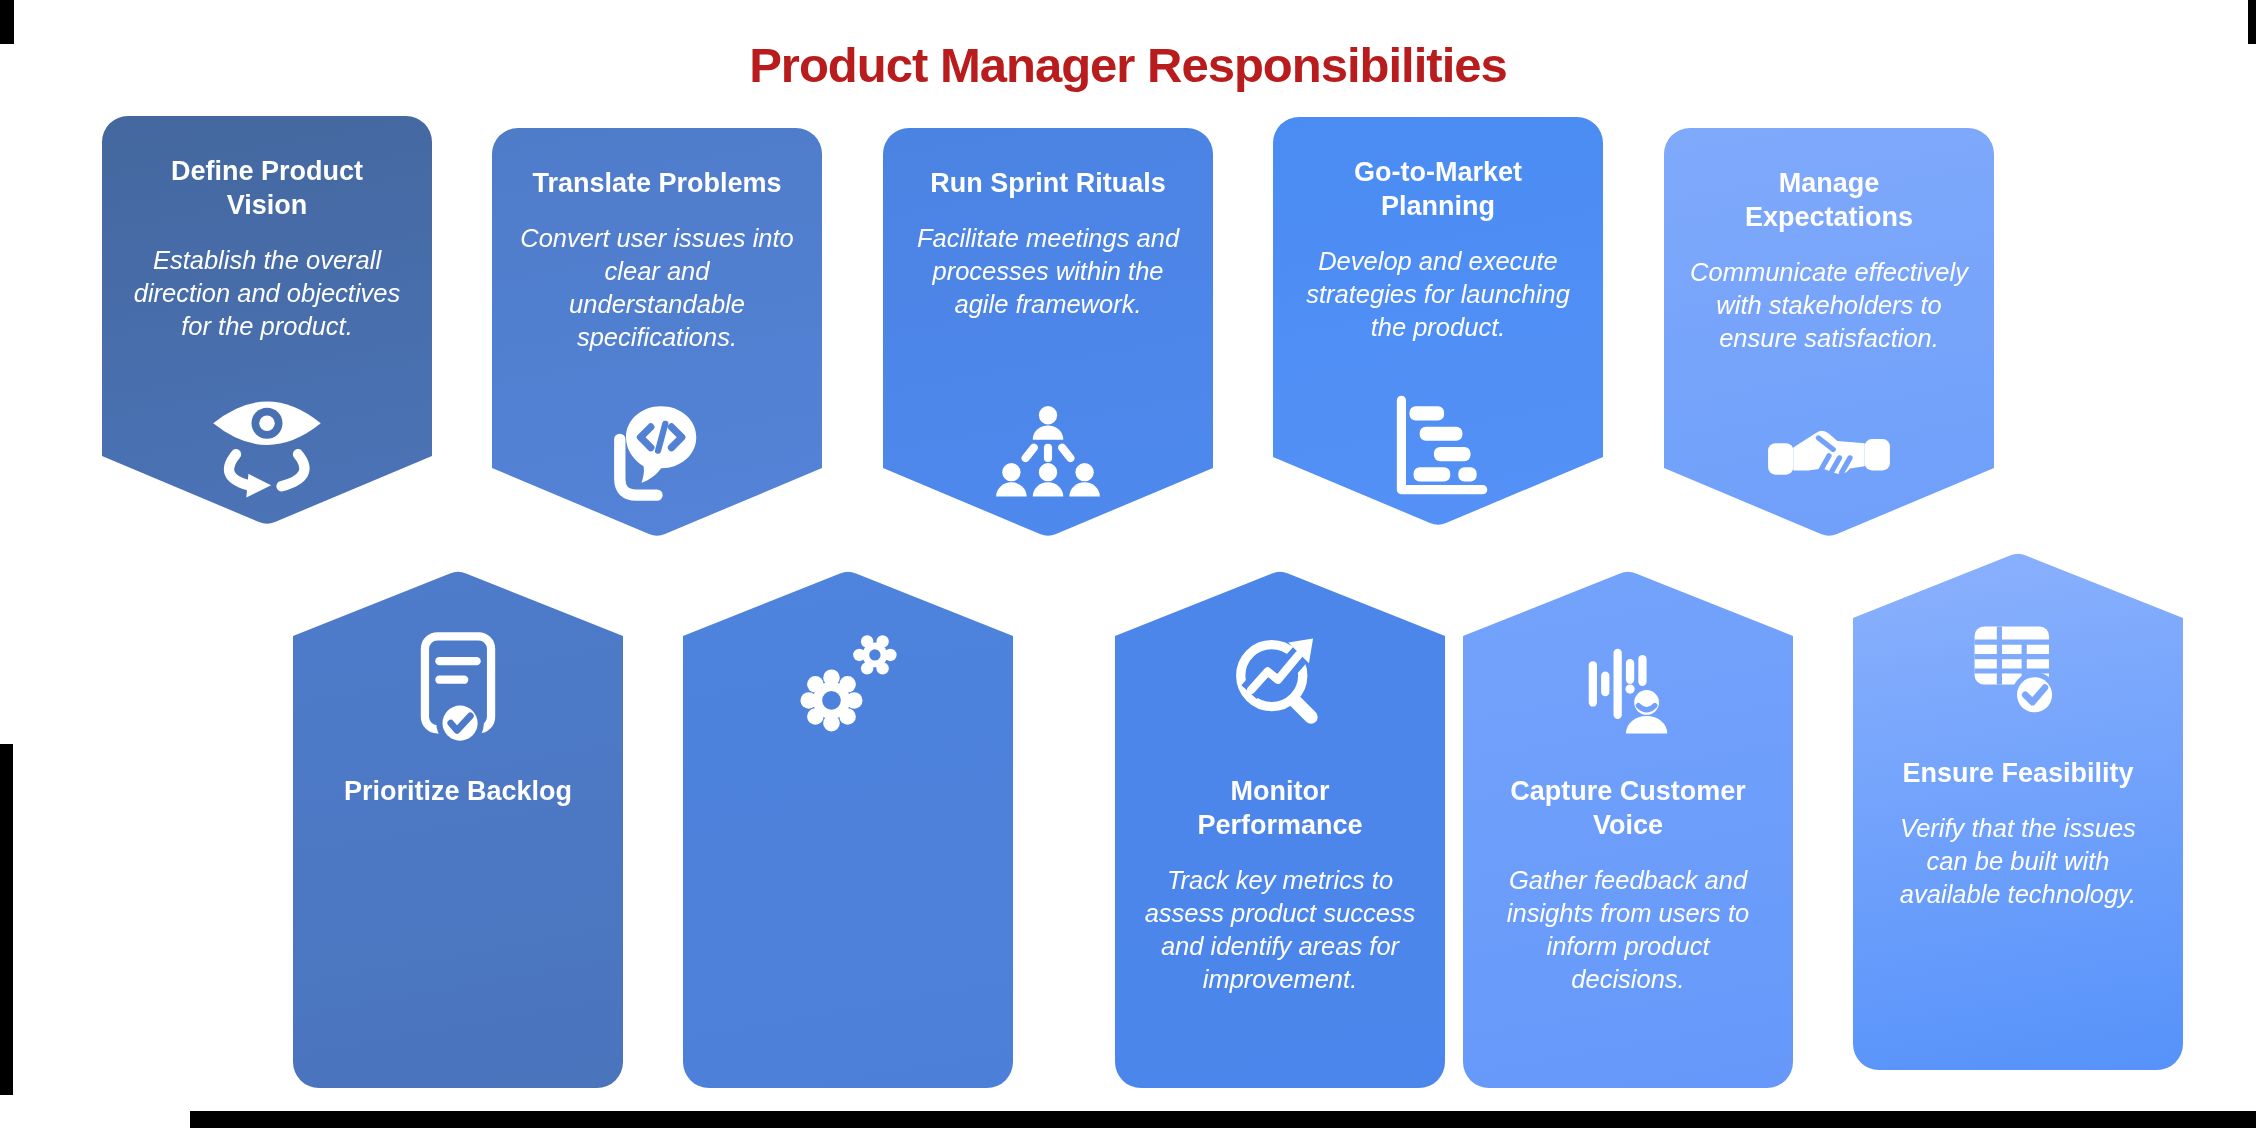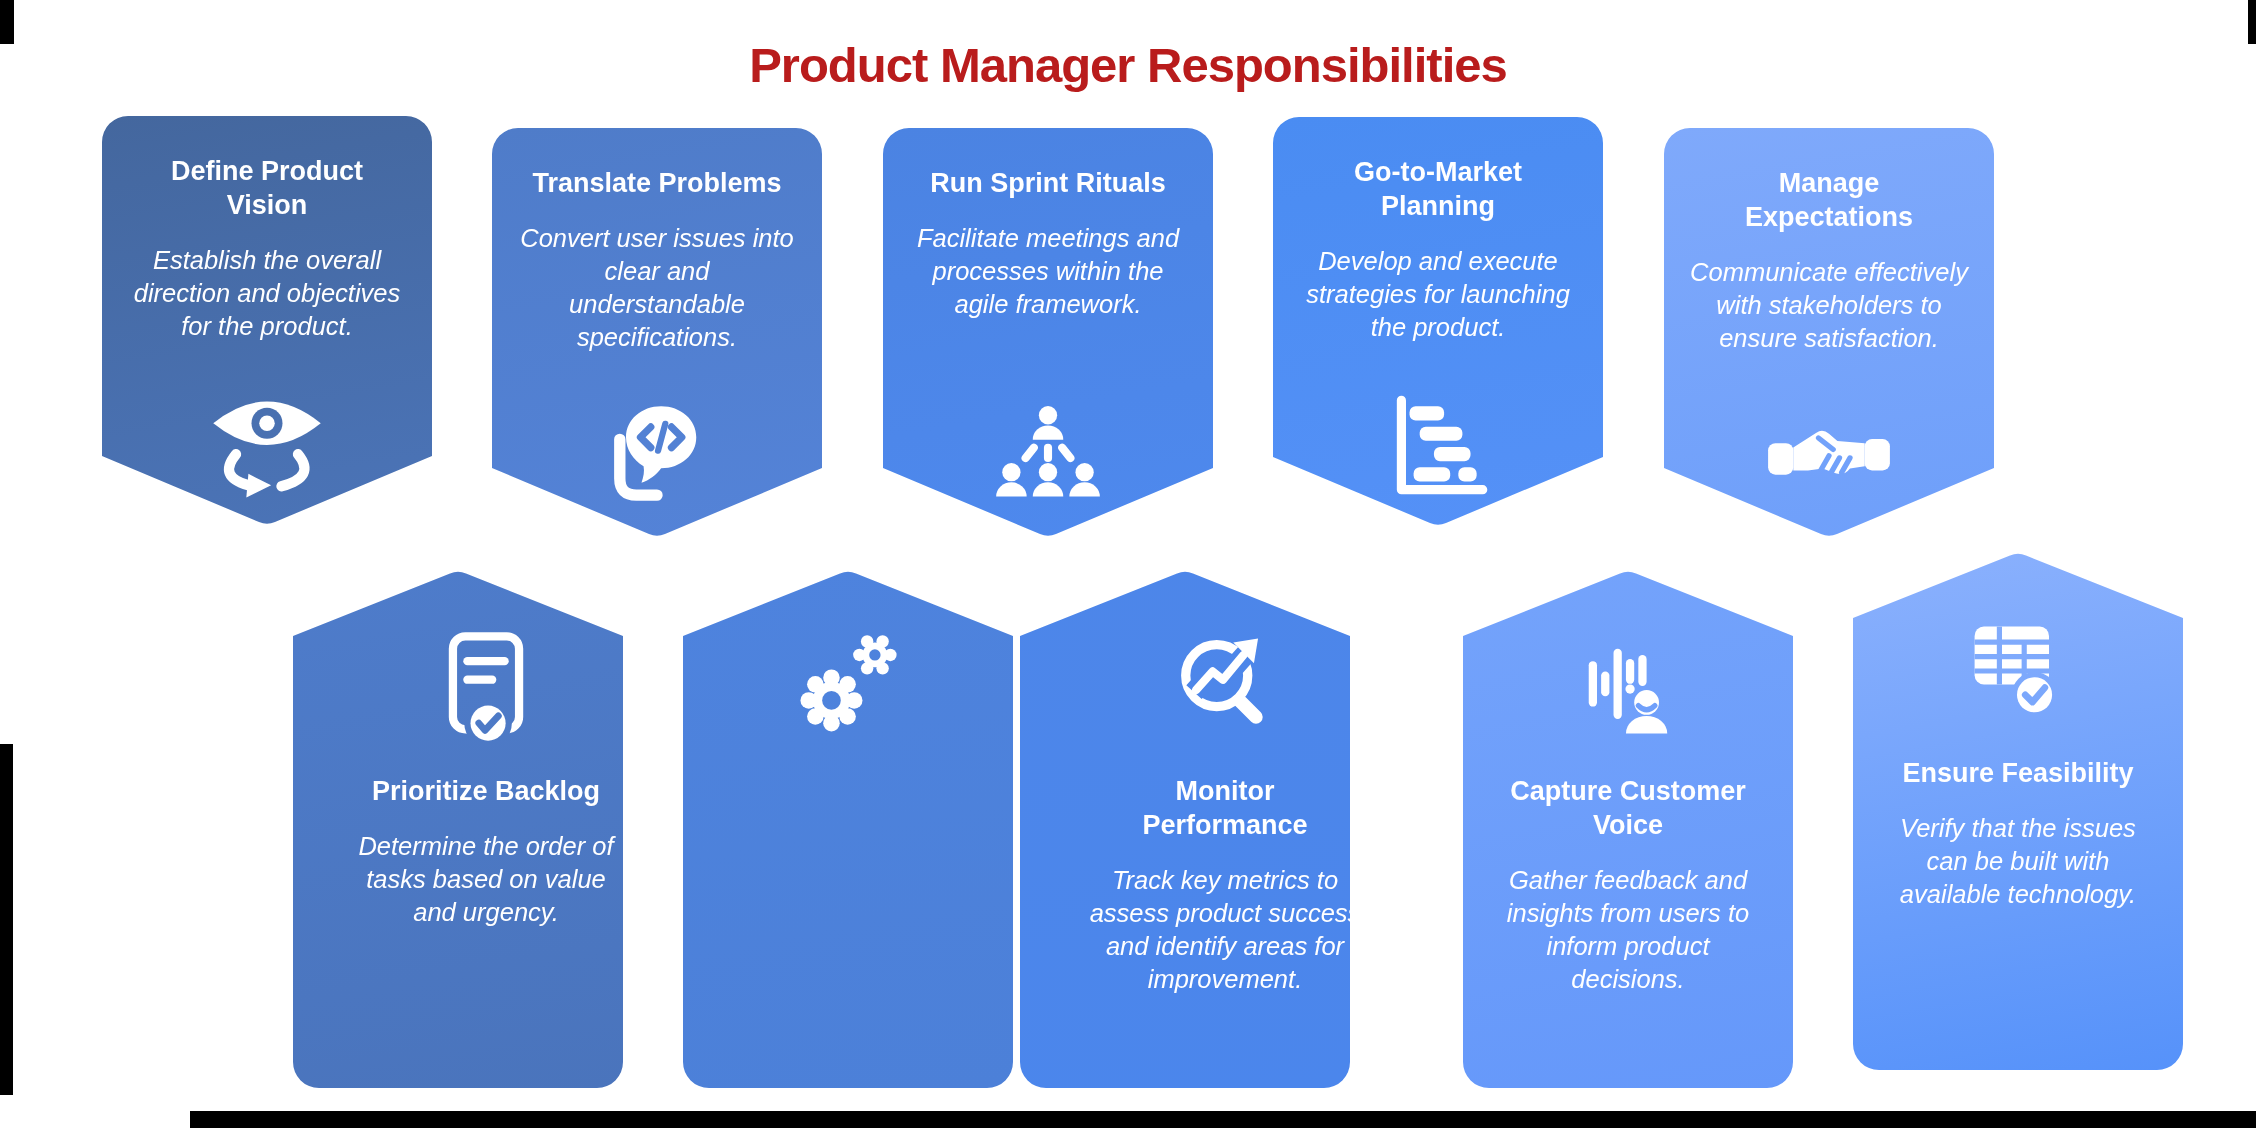--- a/index.html
+++ b/index.html
@@ -151,21 +151,21 @@
         </defs>
       <g fill="#fff">
         <rect x="2" y="44" width="24" height="30" rx="7"></rect>
         <rect x="94" y="40" width="24" height="30" rx="7"></rect>
         <path d="M26,48 L48,34 Q54,30 60,35 L68,42 L94,44 L94,66 L80,68 Q74,76 64,72 L54,68 L40,70 L26,70 Z" mask="url(#mk5)"></path>
       </g>
     </svg>
   </div>
 </div>
 
-<div class="card bot" style="left: 293px; top: 570px; background: linear-gradient(170deg, rgb(78, 124, 203) 0%, rgb(74, 116, 188) 100%); padding-left: 28px;">
+<div class="card bot" style="left: 293px; top: 570px; background: linear-gradient(170deg, rgb(78, 124, 203) 0%, rgb(74, 116, 188) 100%);">
   <div class="icon-wrap">
     <svg width="124" height="124" viewBox="0 0 120 120">
       <defs>
         <mask id="mk6a">
             <rect width="120" height="120" fill="#fff"></rect>
             <circle cx="62" cy="94" r="23" fill="#000"></circle>
           </mask>
         <mask id="mk6b">
             <rect width="120" height="120" fill="#fff"></rect>
             <path d="M53,94 L59,101 L72,87" stroke="#000" stroke-width="6.5" fill="none" stroke-linecap="round" stroke-linejoin="round"></path>
@@ -174,21 +174,20 @@
       <g mask="url(#mk6a)">
         <rect x="28" y="10" width="64" height="90" rx="12" fill="none" stroke="#fff" stroke-width="8"></rect>
         <path d="M42,34 L78,34" stroke="#fff" stroke-width="8" stroke-linecap="round"></path>
         <path d="M42,52 L66,52" stroke="#fff" stroke-width="8" stroke-linecap="round"></path>
       </g>
       <circle cx="62" cy="94" r="17" fill="#fff" mask="url(#mk6b)"></circle>
     </svg>
   </div>
   <div class="card-inner">
     <div class="card-title">Prioritize Backlog</div>
-    <div class="card-desc">Determine the order of tasks based on value and urgency.</div>
   </div>
 </div>
 
 <div class="card bot" style="left: 683px; top: 570px; background: linear-gradient(170deg, rgb(78, 131, 222) 0%, rgb(76, 128, 216) 100%);">
   <div class="icon-wrap">
     <svg width="124" height="124" viewBox="0 0 120 120">
       <defs>
           <mask id="mk7">
             <rect width="120" height="120" fill="#fff"></rect>
         <circle cx="44" cy="72" r="9" fill="#000"></circle>
@@ -210,21 +209,21 @@
           <circle cx="93.5" cy="41" r="6"></circle>
           <circle cx="78.5" cy="41" r="6"></circle>
           <circle cx="71" cy="28" r="6"></circle>
           <circle cx="78.5" cy="15" r="6"></circle>
           <circle cx="93.5" cy="15" r="6"></circle>
       </g>
     </svg>
   </div>
 </div>
 
-<div class="card bot" style="left: 1020px; top: 570px; background: linear-gradient(170deg, rgb(77, 134, 233) 0%, rgb(75, 134, 236) 100%); padding-left: 40px;">
+<div class="card bot" style="left: 1115px; top: 570px; background: linear-gradient(170deg, rgb(77, 134, 233) 0%, rgb(75, 134, 236) 100%);">
   <div class="icon-wrap">
     <svg width="124" height="124" viewBox="0 0 120 120">
       <defs>
           <mask id="mk8">
             <rect width="120" height="120" fill="#fff"></rect>
         <path d="M30,64 L48,44 L58,52 L90,16" stroke="#000" stroke-width="20" fill="none"></path>
       </mask>
         </defs>
       <circle cx="52" cy="48" r="30" stroke="#fff" stroke-width="9" fill="none" mask="url(#mk8)"></circle>
       <path d="M32,62 L48,44 L58,52 L78,28" stroke="#fff" stroke-width="8" fill="none" stroke-linecap="round" stroke-linejoin="round"></path>

